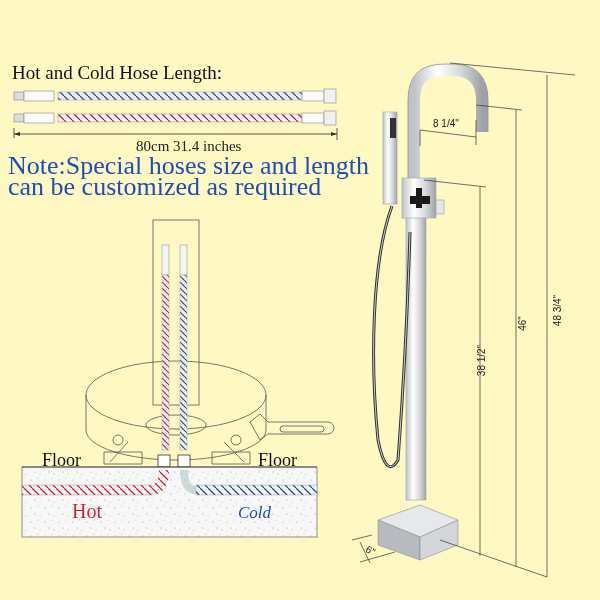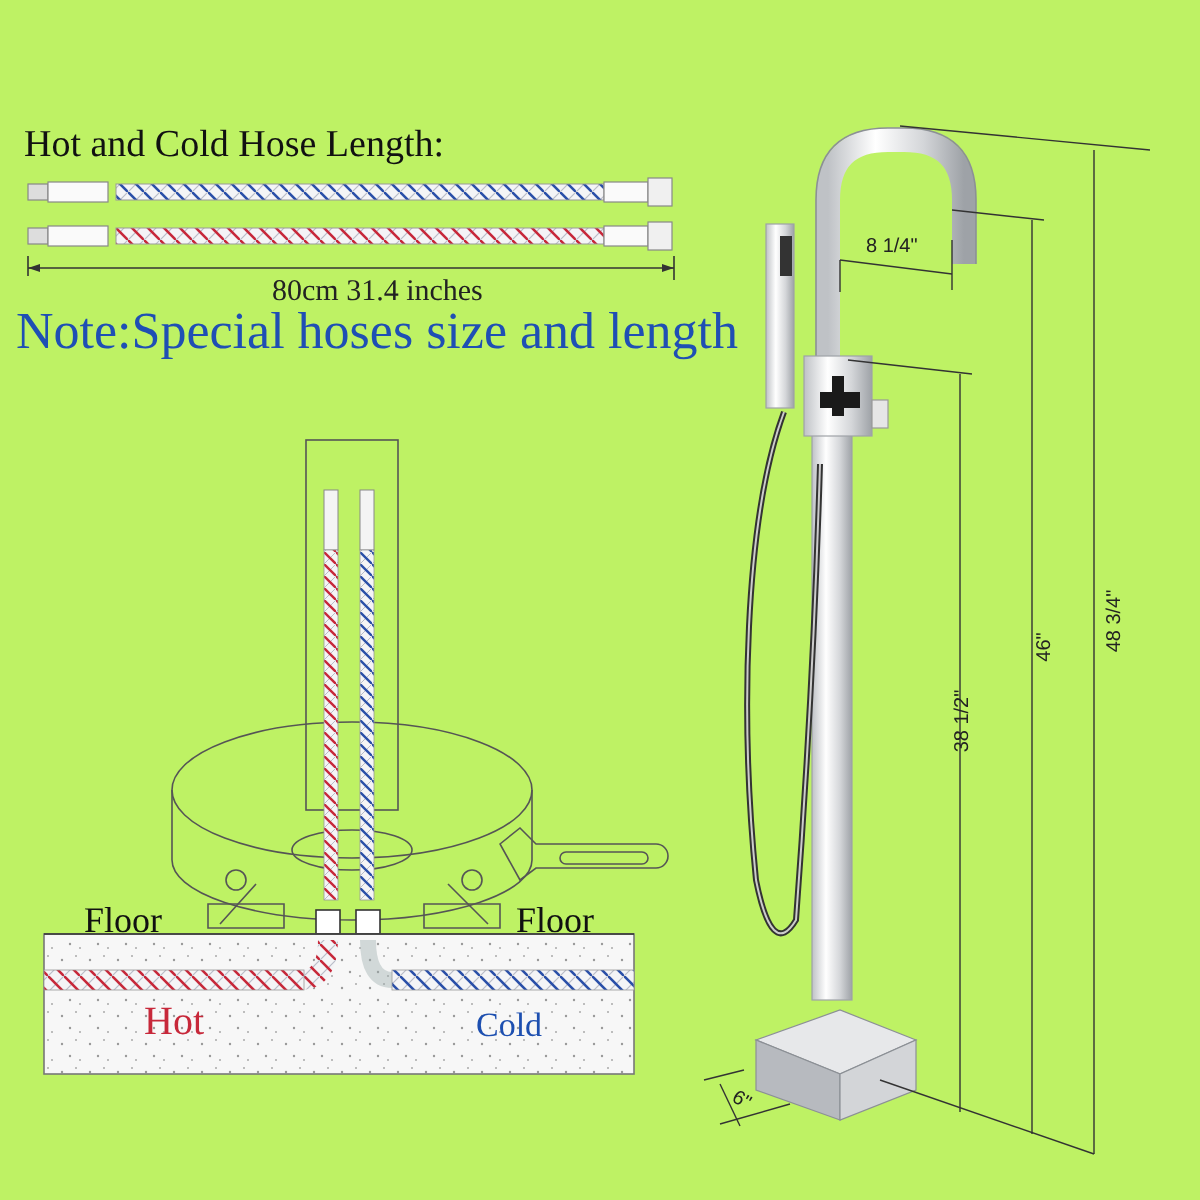--- a/index.html
+++ b/index.html
@@ -1,24 +1,24 @@
 <!DOCTYPE html>
 <html><head>
 <meta charset="utf-8">
 <style>
   html,body{margin:0;padding:0;background:#fff;}
-  #canvas{position:relative;width:600px;height:600px;overflow:hidden;background:#bef264;font-family:"Liberation Serif",serif;}
+  #canvas{position:relative;width:600px;height:600px;overflow:hidden;background:#fef9c3;font-family:"Liberation Serif",serif;}
   .abs{position:absolute;}
   .title{left:12px;top:62px;font-size:19px;color:#111;white-space:nowrap;}
   .note{left:8px;top:155px;font-size:26px;color:#1f4fb4;line-height:21px;white-space:nowrap;}
   .meas{left:136px;top:138px;font-family:Liberation Serif, serif;font-size:15px;color:#222;white-space:nowrap;}
   .floorL{left:42px;top:450px;font-size:18px;color:#111;}
   .floorR{left:258px;top:450px;font-size:18px;color:#111;}
   .hot{left:72px;top:500px;font-size:20px;color:#c7283a;}
-  .cold{left:238px;top:503px;font-size:17px;color:#1d4fb0;}
+  .cold{left:238px;top:503px;font-size:17px;color:#1d4fb0;font-style:italic;}
   .dim{font-family:"Liberation Sans",sans-serif;font-size:10px;color:#222;white-space:nowrap;}
   .rot{transform:rotate(-90deg);transform-origin:center;}
   svg{position:absolute;left:0;top:0;}
 </style>
 </head>
 <body>
 
 <div id="canvas">
 
 <svg width="600" height="600" viewBox="0 0 600 600">
@@ -146,20 +146,21 @@
     <line x1="352" y1="540" x2="372" y2="535"></line>
     <line x1="360" y1="542" x2="370" y2="563"></line>
     <line x1="395" y1="552" x2="360" y2="562"></line>
   </g>
 </svg>
 
 <div class="abs title">Hot and Cold Hose Length:</div>
 <div class="abs meas">80cm  31.4 inches</div>
 <div class="abs note">
   <div>Note:Special hoses size and length</div>
+  <div>can be customized as required</div>
 </div>
 
 <div class="abs floorL">Floor</div>
 <div class="abs floorR">Floor</div>
 <div class="abs hot">Hot</div>
 <div class="abs cold">Cold</div>
 
 <div class="abs dim" style="left:433px;top:118px;">8 1/4"</div>
 <div class="abs dim rot" style="left:466px;top:355px;">38 1/2"</div>
 <div class="abs dim rot" style="left:515px;top:318px;">46"</div>

